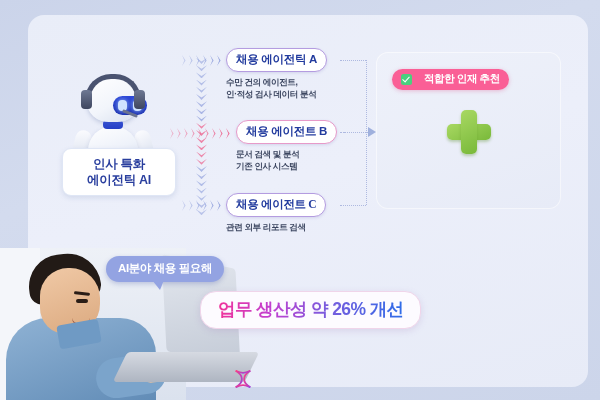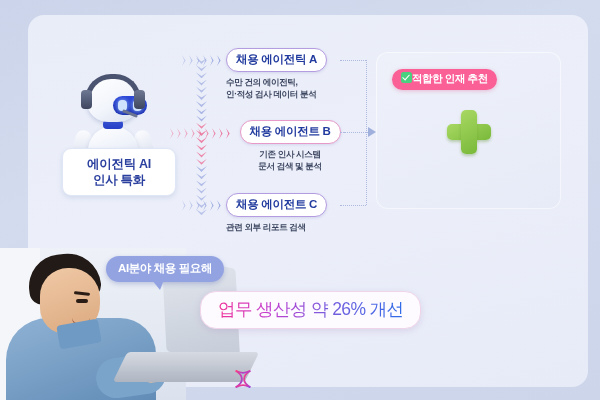--- a/index.html
+++ b/index.html
@@ -110,21 +110,21 @@
     border-left:8px solid #9fb0dd;
   }
   
   .results {
     position:absolute; left:376px; top:52px; width:185px; height:157px;
     background:linear-gradient(160deg,#eef1fa 0%,#e7ebf7 100%);
     border-radius:12px; box-shadow:inset 0 0 0 1px rgba(255,255,255,.55);
   }
   .res-pill {
     position:absolute; background:#fa5f96; border-radius:12px;
-    padding:3px 9px 4px; display:flex; align-items:flex-start; gap:0;
+    padding:3px 9px 4px; display:flex; align-items:center; gap:12px;
     color:#ffffff; font-size:10.5px; font-weight:bold; letter-spacing:-.4px;
     white-space:nowrap; box-shadow:0 1px 4px rgba(220,80,140,.35);
   }
   .chk {
     width:11px; height:11px; border-radius:2.5px; background:#4ad07e;
     position:relative; flex:0 0 auto;
   }
   .chk::after {
     content:""; position:absolute; left:3px; top:1px; width:3px; height:6px;
     border:solid #ffffff; border-width:0 1.8px 1.8px 0; transform:rotate(42deg);
@@ -182,21 +182,21 @@
     border-top:10px solid #93a3e2;
   }
   
   .kpi {
     position:absolute; left:200px; top:291px;
     background:#fdfbff; border:1.5px solid #f0d5ea; border-radius:16px;
     padding:5px 17px 7px; white-space:nowrap;
     box-shadow:0 2px 7px rgba(150,110,180,.20);
   }
   .kpi span {
-    font-size:17.5px; font-weight:normal; letter-spacing:-.6px;
+    font-size:17.5px; font-weight:bold; letter-spacing:-.6px;
     background:linear-gradient(90deg,#f0349a 0%,#c23fd0 28%,#7b5bdd 58%,#2f6ce8 100%);
     -webkit-background-clip:text; background-clip:text; color:transparent;
   }
   
   .brand {
     position:absolute; left:232px; top:368px;
     display:flex; align-items:center; gap:7px;
   }
   .brand-name {
     font-size:17px; font-weight:bold; color:#1b1b23; letter-spacing:-.5px;
@@ -219,22 +219,22 @@
         <div class="rb-eye r"></div>
       </div>
     </div>
     <div class="rb-band"></div>
     <div class="rb-ear l"></div>
     <div class="rb-ear r"></div>
     <div class="rb-mic"></div>
   </div>
 
   <div class="robot-label">
+    <span>인사 특화</span>
     <span>에이전틱 AI</span>
-    <span>인사 특화</span>
   </div>
 
   <div class="spine" id="spine">
       <div class="chev-dn" style="position: absolute; left: 0px; top: 0px; background: rgba(150, 165, 222, 0.6);"></div>
       <div class="chev-dn" style="position: absolute; left: 0px; top: 7.2px; background: rgba(150, 165, 222, 0.624);"></div>
       <div class="chev-dn" style="position: absolute; left: 0px; top: 14.4px; background: rgba(150, 165, 222, 0.647);"></div>
       <div class="chev-dn" style="position: absolute; left: 0px; top: 21.6px; background: rgba(150, 165, 222, 0.67);"></div>
       <div class="chev-dn" style="position: absolute; left: 0px; top: 28.8px; background: rgba(150, 165, 222, 0.694);"></div>
       <div class="chev-dn" style="position: absolute; left: 0px; top: 36px; background: rgba(150, 165, 222, 0.718);"></div>
       <div class="chev-dn" style="position: absolute; left: 0px; top: 43.2px; background: rgba(150, 165, 222, 0.74);"></div>
@@ -278,35 +278,35 @@
       <div class="chev-h" style="background: rgb(150, 165, 222); opacity: 0.56;"></div>
       <div class="chev-h" style="background: rgb(150, 165, 222); opacity: 0.67;"></div>
       <div class="chev-h" style="background: rgb(150, 165, 222); opacity: 0.78;"></div>
       <div class="chev-h" style="background: rgb(150, 165, 222); opacity: 0.89;"></div>
       <div class="chev-h" style="background: rgb(150, 165, 222); opacity: 1;"></div>
     </div>
 
   <div class="agent" style="left:226px; top:48px;">
     <div class="agent-pill" style="border-color:#b49ce0;">채용 에이전틱 A</div>
     <div class="agent-desc">
-      <div>수만 건의 에이전틱,</div>
+      <div>수만 건의 에이전트,</div>
       <div>인·적성 검사 데이터 분석</div>
     </div>
   </div>
 
-  <div class="agent" style="left:230px; top:120px;text-align:center;">
+  <div class="agent" style="left:236px; top:120px;">
     <div class="agent-pill" style="border-color:#e79ac9;">채용 에이전트 B</div>
     <div class="agent-desc">
+      <div>문서 검색 및 분석</div>
       <div>기존 인사 시스템</div>
-      <div>문서 검색 및 분석</div>
     </div>
   </div>
 
   <div class="agent" style="left:226px; top:193px;">
-    <div class="agent-pill" style="border-color:#b49ce0;">채용 에이전트 C</div>
+    <div class="agent-pill" style="border-color:#b49ce0;font-family:Liberation Serif, serif;">채용 에이전트 C</div>
     <div class="agent-desc">
       <div>관련 외부 리포트 검색</div>
     </div>
   </div>
 
   <div class="dot-h" style="left:340px; top:60px; width:26px;"></div>
   <div class="dot-h" style="left:340px; top:132px; width:26px;"></div>
   <div class="dot-h" style="left:340px; top:205px; width:26px;"></div>
   <div class="dot-v" style="left:366px; top:60px; height:145px;"></div>
   <div class="dot-h" style="left:344px; top:132px; width:26px;"></div>

